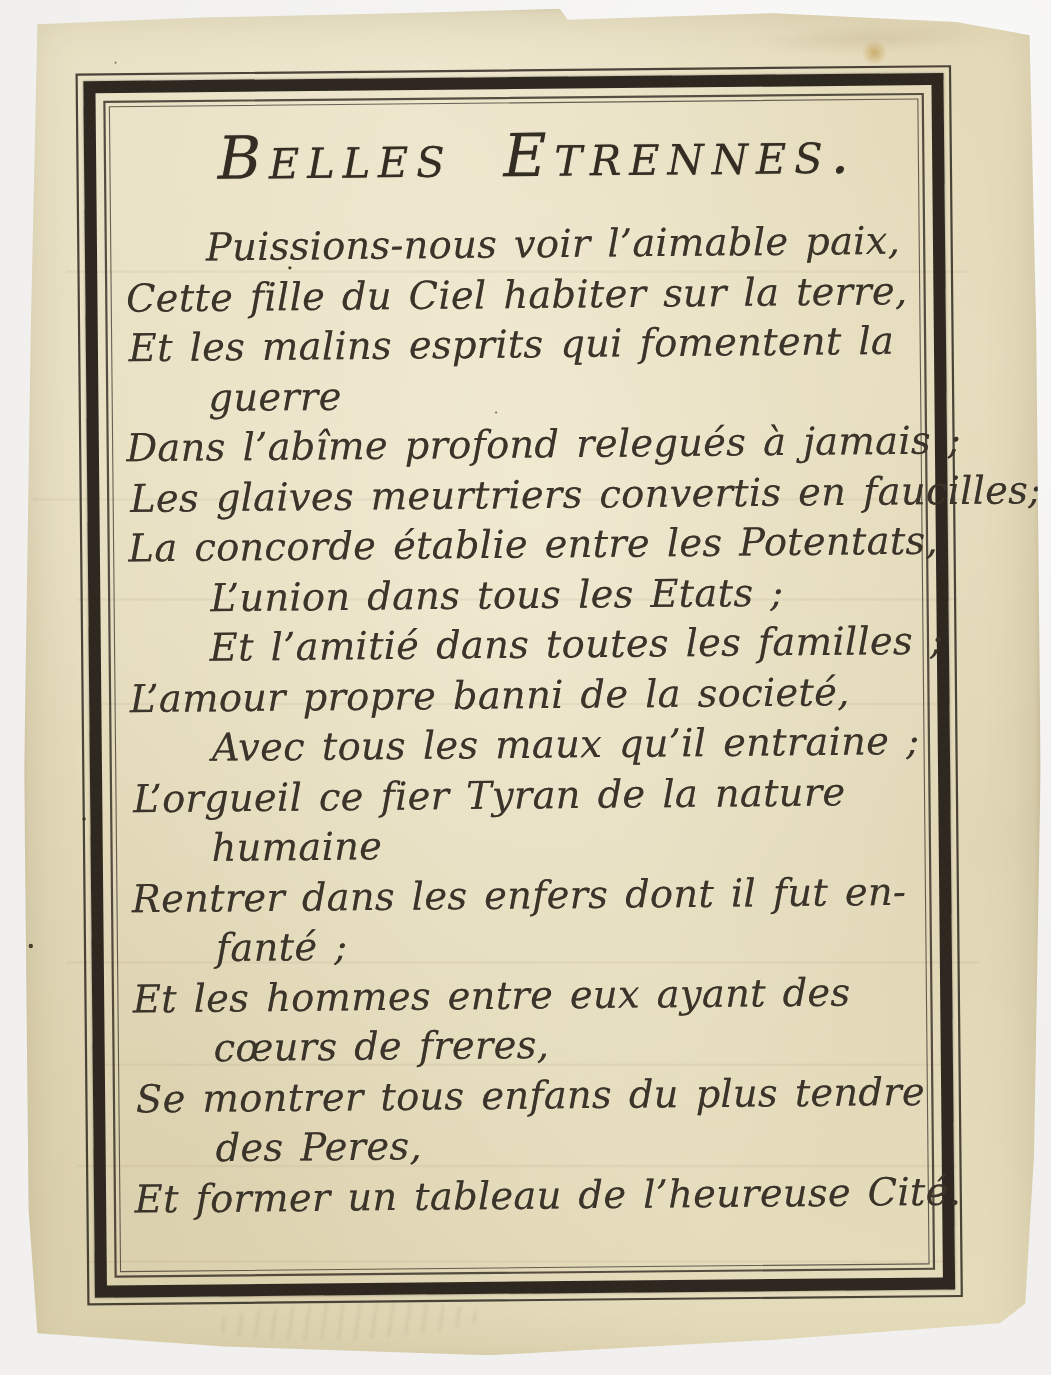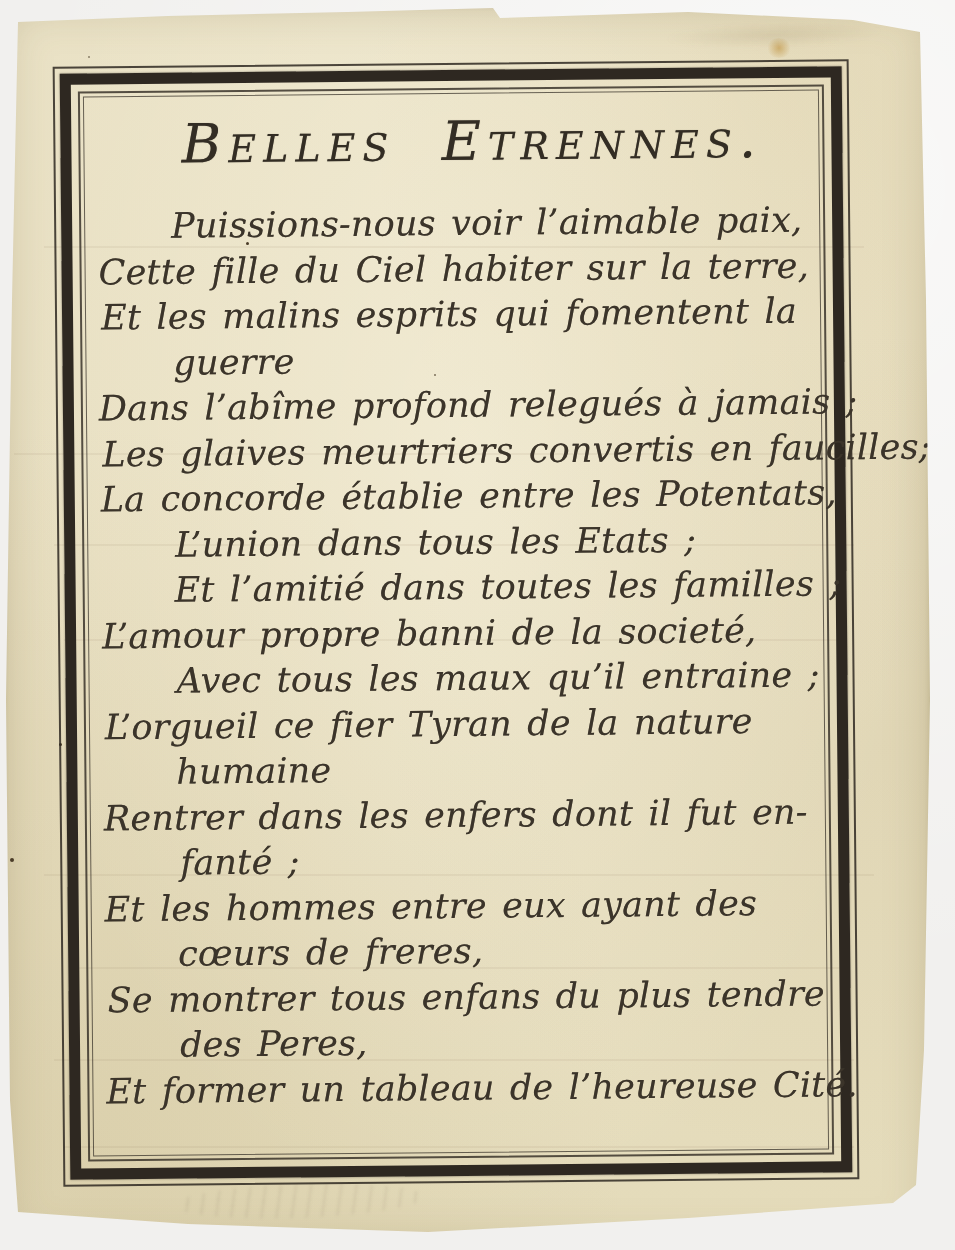--- a/index.html
+++ b/index.html
@@ -11,21 +11,21 @@
   *{margin:0;padding:0;box-sizing:border-box;}
   html,body{width:955px;height:1250px;overflow:hidden;}
   body{
     position:relative;
     background:
       radial-gradient(circle at 85% 15%, rgba(255,255,255,.6), transparent 60%),
       var(--scan-background);
     font-family:"DejaVu Serif","Liberation Serif",serif;
   }
   .paper{
-    position:absolute;left:4px;top:6px;width:926px;height:1240px;
+    position:absolute;left:20px;top:6px;width:926px;height:1240px;
     background:
       radial-gradient(ellipse at 50% 35%, rgba(255,252,238,.35), transparent 70%),
       radial-gradient(ellipse at 85% 6%, rgba(186,158,92,.12), transparent 38%),
       radial-gradient(ellipse at 10% 92%, rgba(168,148,96,.16), transparent 45%),
       radial-gradient(ellipse at 95% 60%, rgba(170,150,100,.10), transparent 40%),
       linear-gradient(178deg,#eae2c6 0%, #e8dfc1 45%, #e4dbba 100%);
     clip-path:polygon(
       14px 16px,164px 10px,344px 6px,489px 2px,496px 12px,684px 6px,849px 14px,
       916px 26px,922px 294px,926px 694px,920px 1044px,912px 1179px,889px 1197px,
       684px 1212px,424px 1226px,184px 1218px,14px 1206px,6px 1094px,2px 694px,8px 294px);

